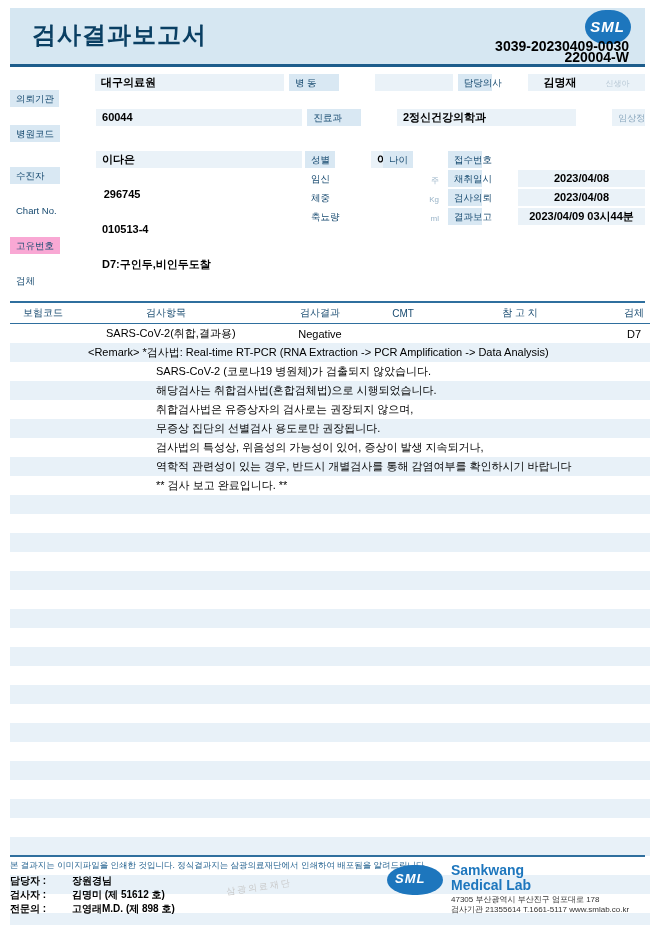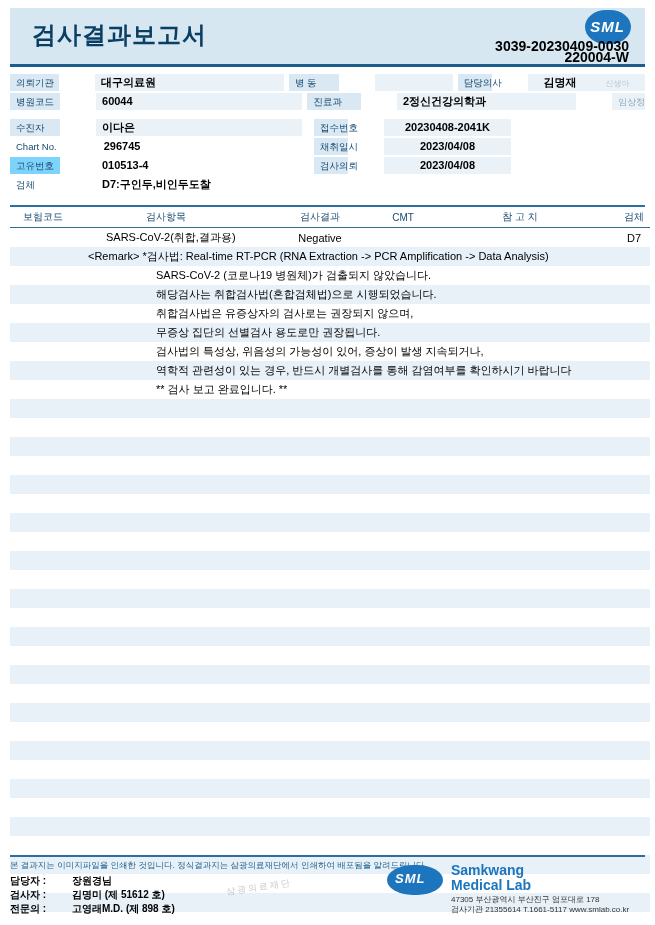--- a/index.html
+++ b/index.html
@@ -108,21 +108,21 @@
     overflow: hidden;
     margin-left: 36px;
   }
   .val.blank { font-weight: normal; }
   .sp { width: 6px; }
 
   .col1 { width: 292px; }
   .col2 { width: 140px; }
   .col3 { width: 197px; }
 
-  .lbl-w1 { width: 56px; }
+  .lbl-w1 { width: 56px; margin-top: 16px; }
   .val-w1 { width: 236px; }
   .lbl-w2 { width: 60px; }
   .val-w2 { width: 96px; }
   .lbl-w3 { width: 34px; }
   .val-w3 { width: 145px; text-align: center; }
 
   .small-gray {
     color: #b9c9d6;
     font-size: 8px;
     font-weight: normal;
@@ -325,46 +325,75 @@
       <div class="col1">
         <div class="info-row">
           <div class="lbl lbl-w1">수진자</div>
           <div class="val val-w1">이다은</div>
         </div>
         <div class="info-row">
           <div class="lbl lbl-w1" style="background:#fff;color:#16496f">Chart No.</div>
           <div class="val val-w1" style="background:#fff">296745</div>
         </div>
         <div class="info-row">
-          <div class="lbl lbl-w1" style="background:#7dd3fc;color:#16496f">고유번호</div>
+          <div class="lbl lbl-w1" style="background:#f9a8d4;color:#16496f">고유번호</div>
           <div class="val val-w1" style="background:#fff">010513-4</div>
         </div>
         <div class="info-row">
           <div class="lbl lbl-w1" style="background:#fff;color:#16496f">검체</div>
           <div class="val val-w1" style="background:#fff">D7:구인두,비인두도찰</div>
         </div>
       </div>
 
       <div class="sp"></div>
 
+      <div class="col2">
+        <div class="info-row">
+          <div class="lbl" style="width:34px">성별</div>
+          <div class="val" style="width:26px">여</div>
+          <div class="lbl" style="width:40px">나이</div>
+          <div class="val" style="width:40px">21</div>
+        </div>
+        <div class="info-row">
+          <div class="lbl" style="width:34px;background:#fff">임신</div>
+          <div class="val" style="width:106px;background:#fff;text-align:right">
+            <span class="unit">주</span>
+          </div>
+        </div>
+        <div class="info-row">
+          <div class="lbl" style="width:34px;background:#fff">체중</div>
+          <div class="val" style="width:106px;background:#fff;text-align:right">
+            <span class="unit">Kg</span>
+          </div>
+        </div>
+        <div class="info-row">
+          <div class="lbl" style="width:34px;background:#fff">축뇨량</div>
+          <div class="val" style="width:106px;background:#fff;text-align:right">
+            <span class="unit">ml</span>
+          </div>
+        </div>
+      </div>
 
       <div class="sp"></div>
 
       <div class="col3">
         <div class="info-row">
           <div class="lbl lbl-w3">접수번호</div>
-          <div class="val val-w3">20230408-2041K</div>
         </div>
         <div class="info-row">
           <div class="lbl lbl-w3">채취일시</div>
           <div class="val val-w3">2023/04/08</div>
         </div>
         <div class="info-row">
           <div class="lbl lbl-w3">검사의뢰</div>
           <div class="val val-w3">2023/04/08</div>
+        </div>
+        <div class="info-row">
+          <div class="lbl lbl-w3">결과보고</div>
+          <div class="val val-w3">2023/04/09 03시44분</div>
         </div>
       </div>
 
     </div>
   </div>
 
   <div class="results">
     <table class="res">
       <thead>
         <tr>

